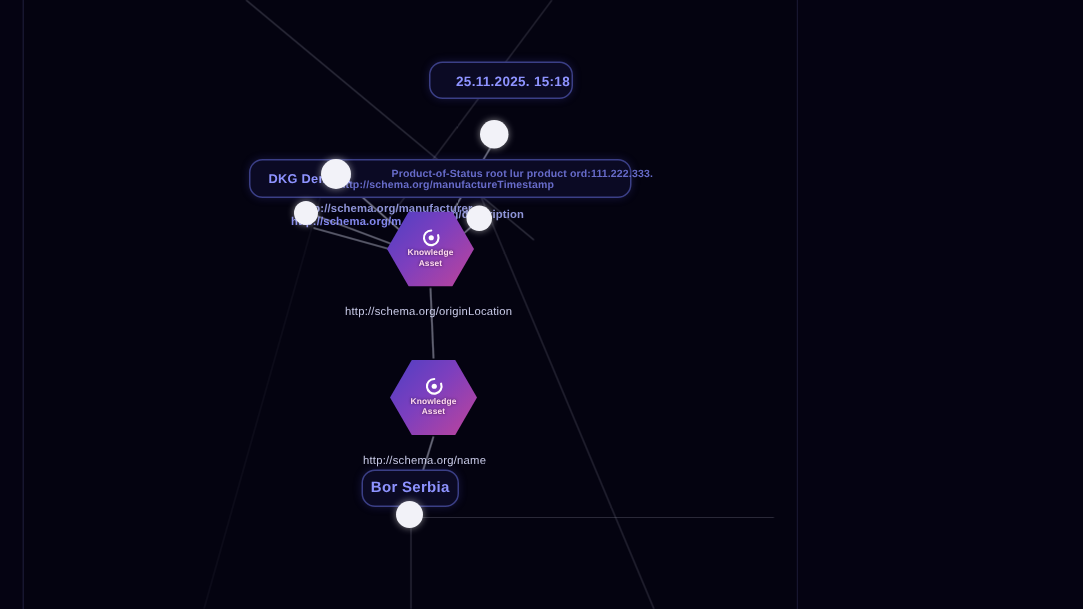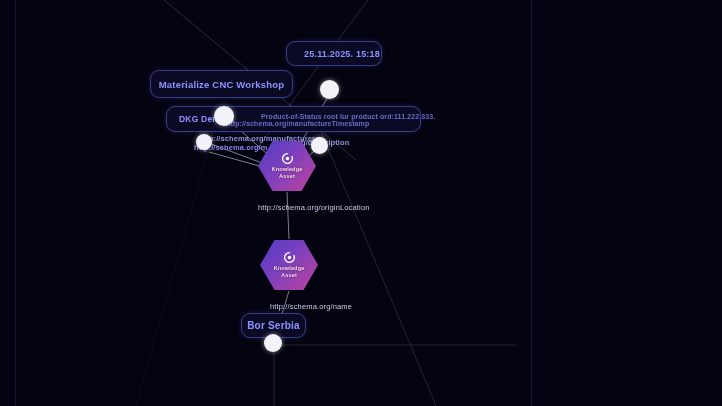--- a/index.html
+++ b/index.html
@@ -87,21 +87,20 @@
   .noise-text.n4 { left: 178px; top: 143px; color: #8e93ff; font-size: 7.5px; }
   .noise-text.n5 { left: 285px; top: 138px; color: #9aa0e8; font-size: 7.5px; }
 
   
   .edge-label {
     position: absolute;
     color: #c9cbe8;
     font-size: 7.5px;
     white-space: nowrap;
     letter-spacing: .15px;
-    margin-left: 28px;
   }
   .edge-label.l-origin { left: 214px; top: 203px; }
   .edge-label.l-name   { left: 226px; top: 302px; }
 
   
   .dot {
     position: absolute;
     border-radius: 50%;
     background: #f2f2f8;
     box-shadow: 0 0 5px rgba(255,255,255,.5);
@@ -170,21 +169,20 @@
         <line x1="352" y1="0" x2="240" y2="150" opacity="0.30"></line>
         <line x1="300" y1="120" x2="420" y2="406" opacity="0.28"></line>
         <line x1="198" y1="130" x2="120" y2="406" opacity="0.10"></line>
         <line x1="258" y1="345" x2="258" y2="406" opacity="0.30"></line>
         <line x1="258" y1="345" x2="500" y2="345" opacity="0.25"></line>
       </g>
     </svg>
 
     <div class="pill p-date">25.11.2025. 15:18</div>
 
-    <div class="pill p-workshop">Materialize CNC Workshop</div>
 
     <div class="pill p-demo">DKG Demo R</div>
 
     <div class="pill p-bor">Bor Serbia</div>
 
     <div class="noise-text n1">Product-of-Status root lur product ord:111.222.333.</div>
 
     <div class="noise-text n2">http://schema.org/manufactureTimestamp</div>
 
     <div class="noise-text n3">http://schema.org/manufacturer</div>

